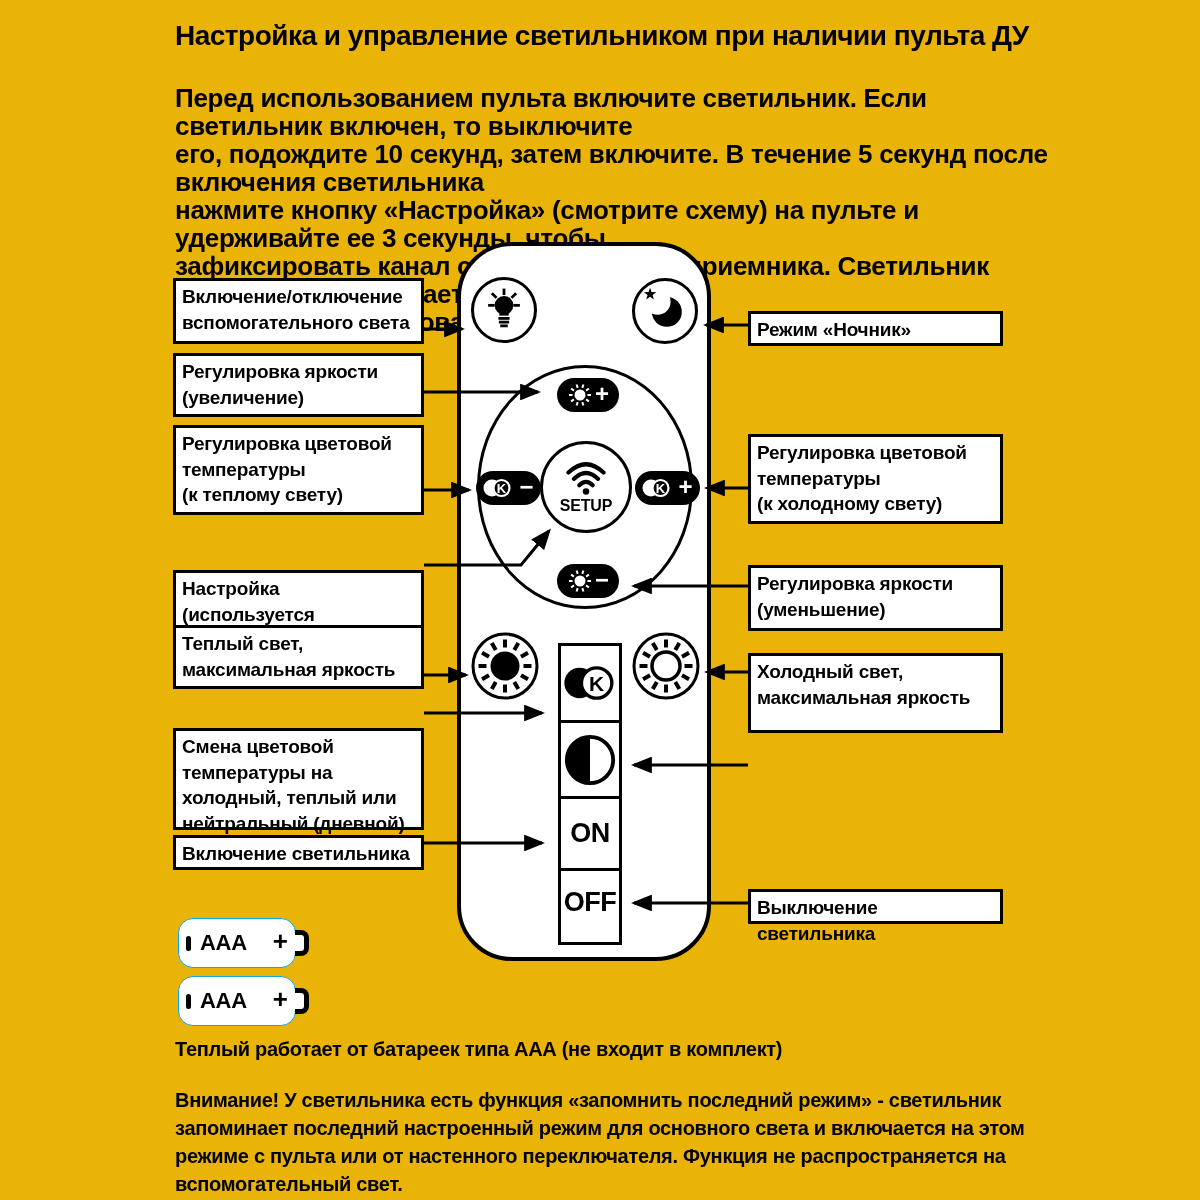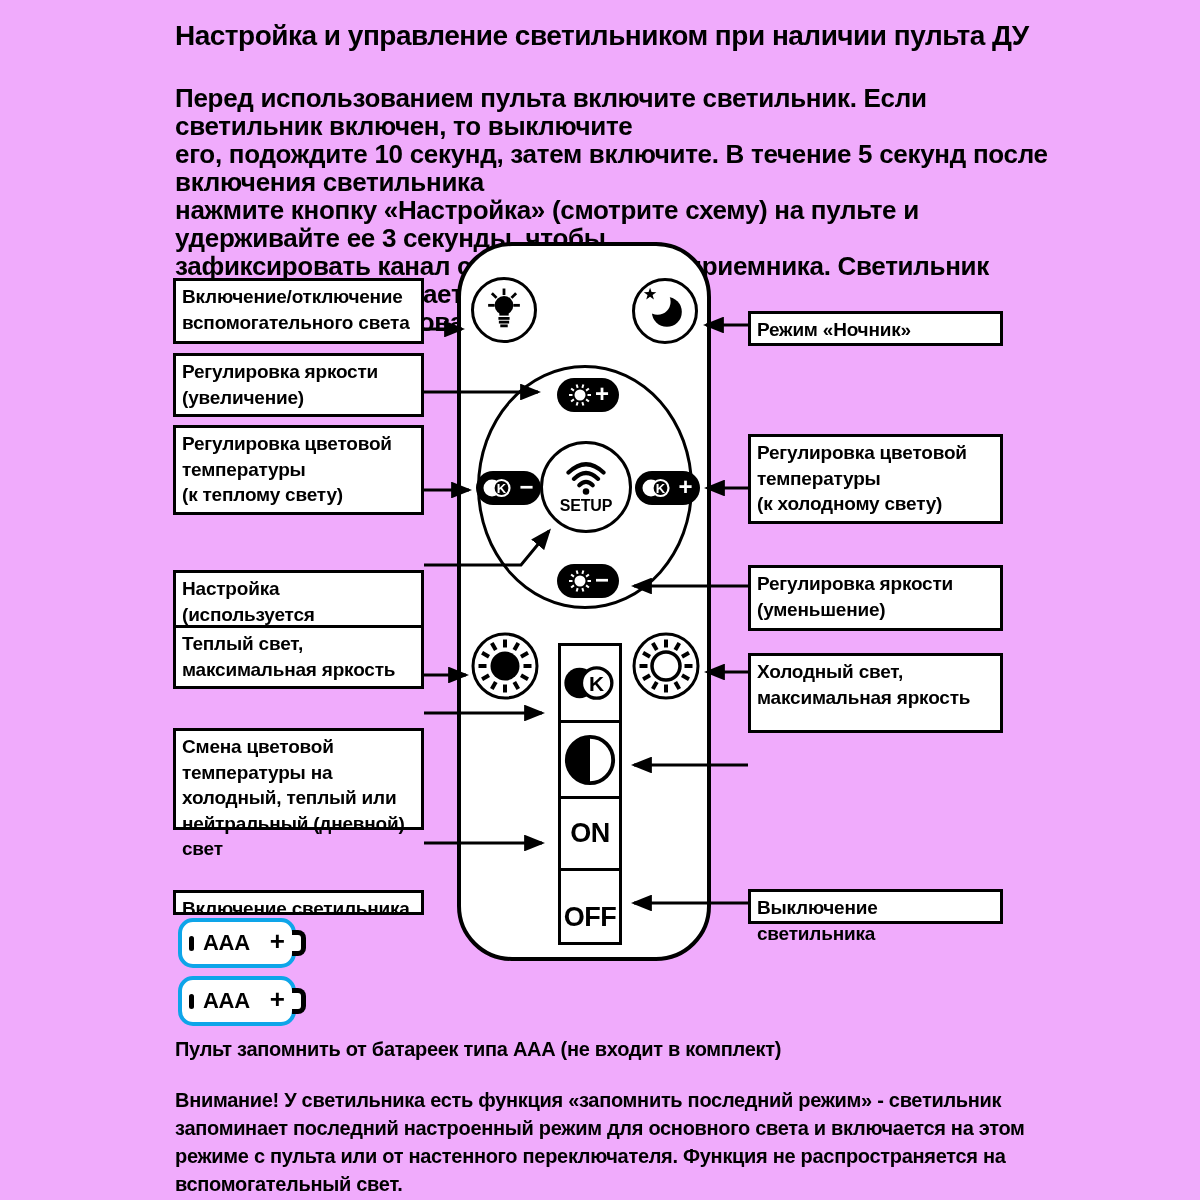--- a/index.html
+++ b/index.html
@@ -1,16 +1,16 @@
 <!DOCTYPE html>
 <html><head>
 <meta charset="utf-8">
 <style>
   html,body{margin:0;padding:0;background:#fff;}
-  .page{position:relative;width:1200px;height:1200px;background:#f0abfc;color:#000;
+  .page{position:relative;width:1200px;height:1200px;background:#eab308;color:#000;
         font-family:"Liberation Sans","DejaVu Sans",sans-serif;font-weight:bold;overflow:hidden;}
   .page-title{position:absolute;left:175px;top:20px;width:880px;font-size:28px;
         letter-spacing:-0.5px;white-space:nowrap;}
   .intro{position:absolute;left:175px;top:84px;width:880px;font-size:26px;line-height:28px;
         letter-spacing:-0.3px;white-space:pre-line;}
   .warning{position:absolute;left:175px;top:1086px;width:900px;font-size:20px;line-height:28px;
         letter-spacing:-0.3px;white-space:pre-line;}
   .battery-note{position:absolute;left:175px;top:1038px;width:760px;font-size:20px;letter-spacing:-0.3px;}
 
   
@@ -35,21 +35,21 @@
         align-items:center;justify-content:center;z-index:3;}
   .setup-label{font-size:16px;letter-spacing:-0.2px;margin-top:1px;}
   .sun-btn{position:absolute;width:68px;height:68px;z-index:2;}
   .column{position:absolute;left:558px;top:643px;width:64px;height:302px;border:3px solid #000;
         box-sizing:border-box;background:#fff;display:flex;flex-direction:column;z-index:2;}
   .cell{display:flex;align-items:center;justify-content:center;box-sizing:border-box;}
   .cell-divider{border-bottom:3px solid #000;}
   .cell-text{font-size:27px;letter-spacing:-0.5px;}
 
   
-  .battery{position:absolute;left:178px;width:118px;height:50px;border:4px solid #0ea5e9;border-radius:15px;
+  .battery{position:absolute;left:178px;width:118px;height:50px;border:1px solid #0ea5e9;border-radius:15px;
         box-sizing:border-box;background:#fff;display:flex;align-items:center;}
   .bat-term{width:5px;height:15px;background:#000;border-radius:2.5px;margin-left:7px;}
   .bat-label{font-size:22px;margin-left:9px;letter-spacing:-0.3px;}
   .bat-plus{font-size:26px;margin-left:auto;margin-right:7px;margin-top:-3px;}
   .bat-nub{position:absolute;right:-14px;top:50%;transform:translateY(-50%);width:14px;height:26px;
         border:5px solid #000;border-left:none;border-radius:0 8px 8px 0;background:#fff;box-sizing:border-box;}
 
   .arrows{position:absolute;left:0;top:0;width:1200px;height:1200px;z-index:5;pointer-events:none;}
 </style>
 </head>
@@ -207,21 +207,21 @@
     </div>
     <div class="cell cell-divider" style="height:76px;">
       <svg width="54" height="54" viewBox="0 0 56 56">
         <circle cx="28" cy="28" r="24" fill="#fff" stroke="#000" stroke-width="4"></circle>
         <path d="M28,4 A24,24 0 0 0 28,52 Z" fill="#000"></path>
       </svg>
     </div>
     <div class="cell cell-divider cell-text" style="height:72px;">
       <span>ON</span>
     </div>
-    <div class="cell cell-text" style="height:62px;align-items:flex-end;">
+    <div class="cell cell-text" style="height:62px;">
       <span>OFF</span>
     </div>
   </div>
 
   <div class="callout co-left" style="top:278px;height:66px;">Включение/отключение
 вспомогательного света</div>
   <div class="callout co-left" style="top:353px;height:64px;">Регулировка яркости
 (увеличение)</div>
   <div class="callout co-left" style="top:425px;height:90px;">Регулировка цветовой
 температуры
@@ -229,21 +229,21 @@
   <div class="callout co-left" style="top:522px;height:90px;margin-top:48px;">Настройка (используется
 для синхронизации
 пульта и светильника)</div>
   <div class="callout co-left" style="top:625px;height:64px;">Теплый свет,
 максимальная яркость</div>
   <div class="callout co-left" style="top:728px;height:102px;">Смена цветовой
 температуры на
 холодный, теплый или
 нейтральный (дневной)
 свет</div>
-  <div class="callout co-left" style="top:890px;height:25px;">Включение светильника</div>
+  <div class="callout co-left" style="top:835px;height:35px;">Включение светильника</div>
 
   <div class="callout co-right" style="top:295px;height:35px;">Режим «Ночник»</div>
   <div class="callout co-right" style="top:418px;height:90px;">Регулировка цветовой
 температуры
 (к холодному свету)</div>
   <div class="callout co-right" style="top:549px;height:66px;">Регулировка яркости
 (уменьшение)</div>
   <div class="callout co-right" style="top:637px;height:80px;">Холодный свет,
 максимальная яркость</div>
   <div class="callout co-right" style="top:873px;height:35px;">Выключение светильника</div>
@@ -277,19 +277,19 @@
     <span class="bat-plus">+</span>
     <span class="bat-nub"></span>
   </div>
   <div class="battery" style="top:976px;">
     <span class="bat-term"></span>
     <span class="bat-label">AAA</span>
     <span class="bat-plus">+</span>
     <span class="bat-nub"></span>
   </div>
 
-  <div class="battery-note">Пульт запомнить от батареек типа ААА (не входит в комплект)</div>
+  <div class="battery-note">Теплый работает от батареек типа ААА (не входит в комплект)</div>
   <div class="warning">Внимание! У светильника есть функция «запомнить последний режим» - светильник
 запоминает последний настроенный режим для основного света и включается на этом
 режиме с пульта или от настенного переключателя. Функция не распространяется на
 вспомогательный свет.</div>
 
 </div>
 
 </body></html>

